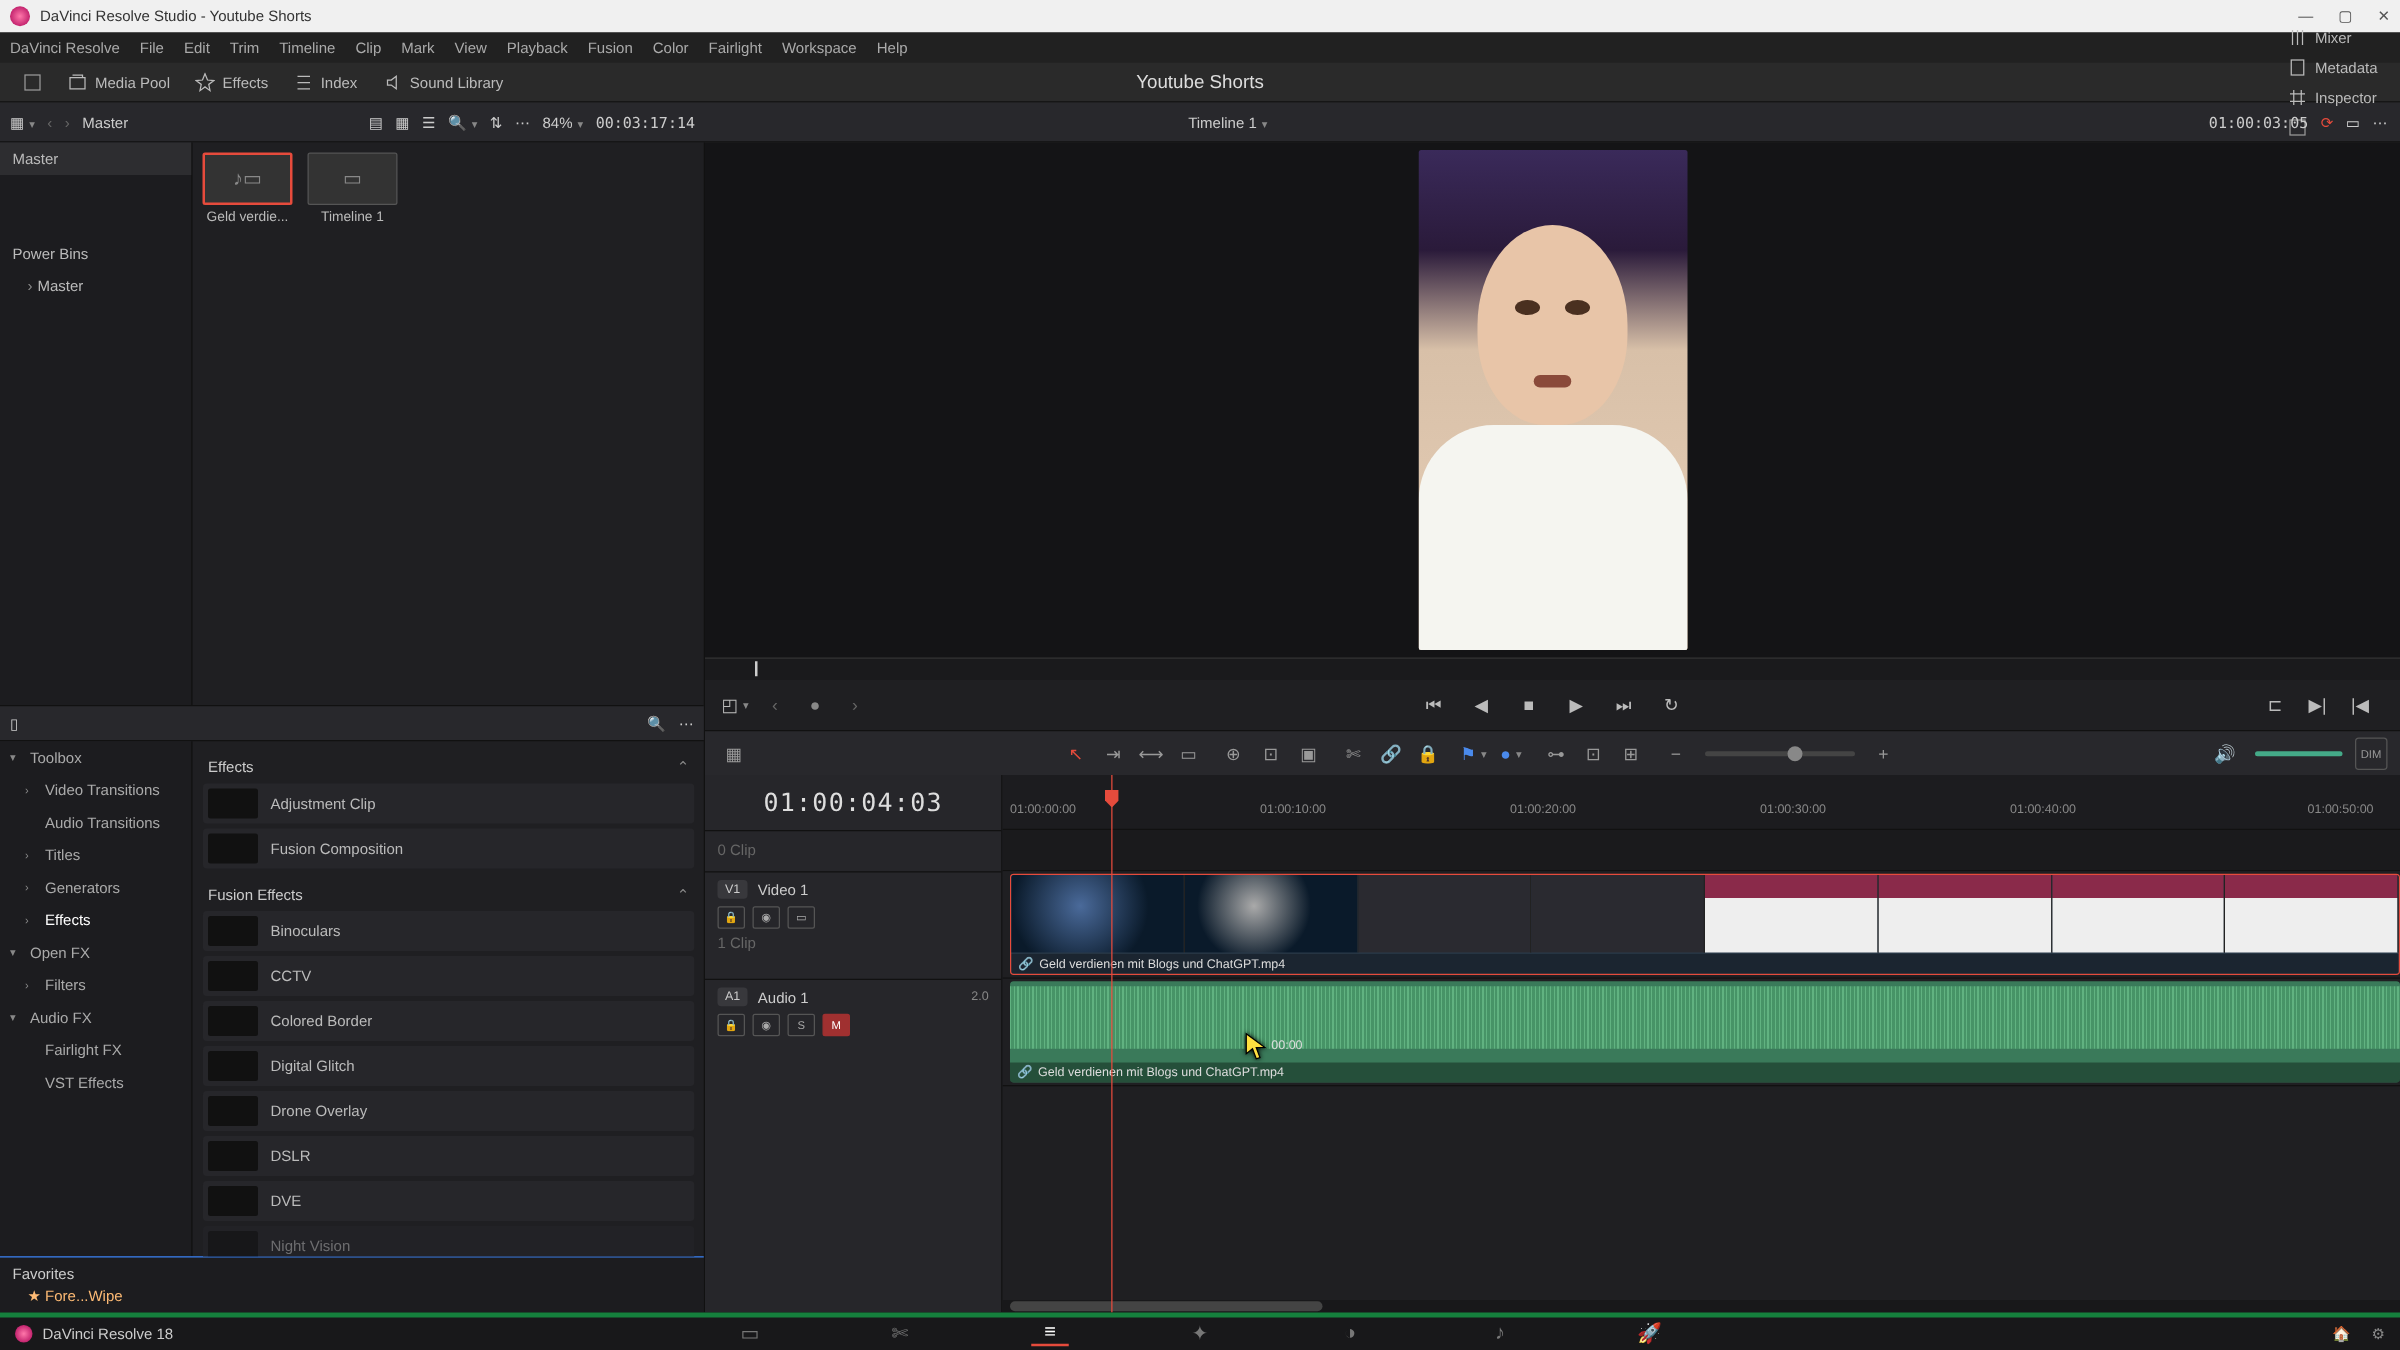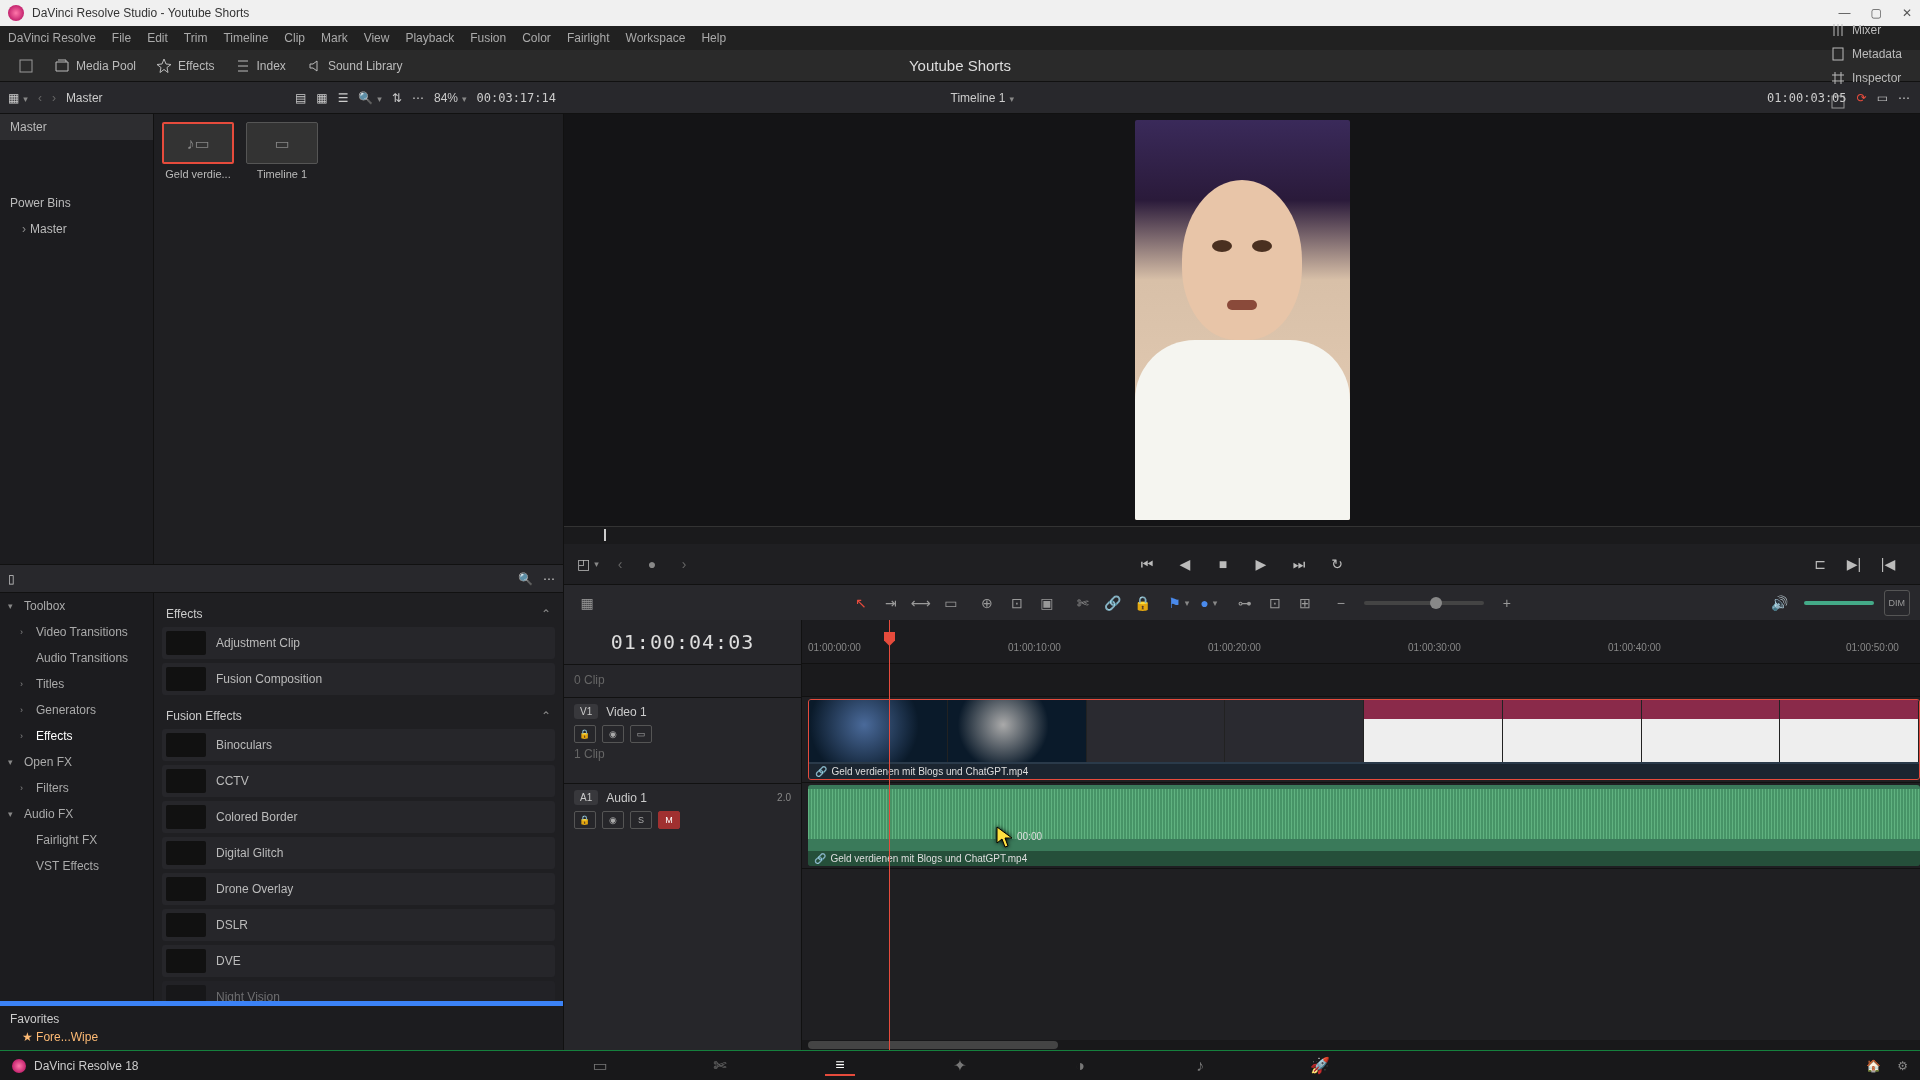--- a/index.html
+++ b/index.html
@@ -46,21 +46,21 @@
 .fx-tree { width: 154px; background: #1c1c1f; border-right: 1px solid #111; overflow-y: auto; }
 .fx-tree .fitem { padding: 6px 8px 6px 20px; color: #aaa; cursor: pointer; display: flex; align-items: center; gap: 6px; font-size: 12px; }
 .fx-tree .fitem.top { padding-left: 8px; }
 .fx-tree .fitem .caret { color: #888; font-size: 9px; width: 10px; }
 .fx-tree .fitem.active { color: #fff; }
 .fx-list { flex: 1; overflow-y: auto; padding: 8px; }
 .fx-group-title { padding: 6px 4px; color: #ccc; display: flex; justify-content: space-between; }
 .fx-preset { display: flex; align-items: center; gap: 10px; padding: 4px; margin-bottom: 4px; background: #26262a; border-radius: 3px; cursor: pointer; }
 .fx-preset .thumb { width: 40px; height: 24px; background: #111; border-radius: 2px; }
 .fx-preset .name { color: #bbb; font-size: 12px; }
-.favorites { border-top: 5px solid #3b82f6; padding: 6px 10px; background: #1c1c1f; }
+.favorites { border-top: 1px solid #3b82f6; padding: 6px 10px; background: #1c1c1f; }
 
 
 .rightcol { flex: 1; display: flex; flex-direction: column; }
 .viewer { flex: 0 0 470px; background: #141416; display: flex; flex-direction: column; }
 .viewer-canvas { flex: 1; display: flex; align-items: center; justify-content: center; }
 .video-frame { width: 215px; height: 400px; background: linear-gradient(180deg, #3a2a5a 0%, #2a1a3a 20%, #d8c0a8 40%, #e8d0b8 100%); border-radius: 2px; position: relative; overflow: hidden; }
 .face { position: absolute; top: 60px; left: 50%; transform: translateX(-50%); width: 120px; height: 160px; background: #e8c5a8; border-radius: 50% 50% 45% 45%; }
 .face::before, .face::after { content: ''; position: absolute; top: 60px; width: 20px; height: 12px; background: #4a3020; border-radius: 50%; }
 .face::before { left: 30px; } .face::after { right: 30px; }
 .face .mouth { position: absolute; bottom: 30px; left: 50%; transform: translateX(-50%); width: 30px; height: 10px; background: #8a4a3a; border-radius: 6px; }
@@ -109,21 +109,21 @@
 .tl-clip .thumbs .th { flex: 1; background: #333; border-right: 1px solid #222; }
 .tl-clip .thumbs .th:nth-child(1) { background: radial-gradient(circle at 40% 40%, #4a6a9a 0%, #0a1a2a 60%); }
 .tl-clip .thumbs .th:nth-child(2) { background: radial-gradient(circle at 40% 40%, #aaa 0%, #0a1a2a 50%); }
 .tl-clip .thumbs .th:nth-child(3),.tl-clip .thumbs .th:nth-child(4) { background: #2a2a30; }
 .tl-clip .thumbs .th:nth-child(n+5) { background: linear-gradient(#8a2a4a 0 30%,#eee 30% 100%); }
 .tl-clip.audio .wave { position: absolute; top: 4px; left: 0; right: 0; height: 50px; background: repeating-linear-gradient(90deg, #6ac08a 0 1px, #4a9a6a 1px 3px); opacity: 0.8; }
 .cursor-arrow { position: absolute; left: 193px; top: 128px; width: 20px; height: 24px; z-index: 30; pointer-events: none; }
 .cursor-arrow svg { filter: drop-shadow(0 0 2px #000); }
 
 
-.pagetabs { height: 30px; background: #18181a; border-top: 1px solid #15803d; display: flex; align-items: center; justify-content: center; gap: 90px; position: relative; }
+.pagetabs { height: 30px; background: #18181a; border-top: 4px solid #15803d; display: flex; align-items: center; justify-content: center; gap: 90px; position: relative; }
 .pagetabs .pt { color: #777; cursor: pointer; font-size: 16px; width: 30px; text-align: center; }
 .pagetabs .pt.active { color: #fff; border-bottom: 2px solid #e64b3c; }
 .pagetabs .left-label { position: absolute; left: 12px; display: flex; align-items: center; gap: 8px; color: #ccc; }
 .pagetabs .right-icons { position: absolute; right: 12px; display: flex; gap: 16px; color: #888; }
 
 .ico-svg { width: 16px; height: 16px; }
 </style>
 </head>
 <body>
 

